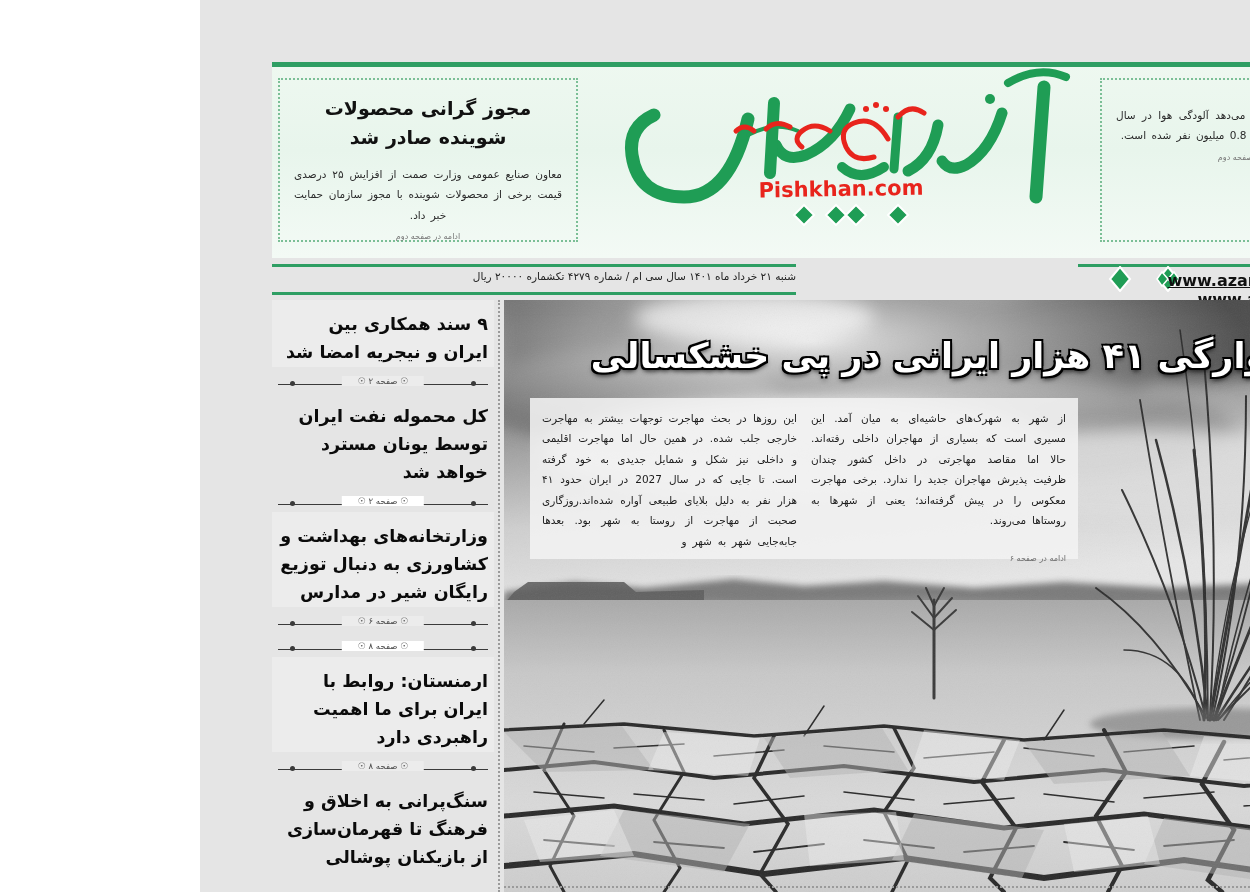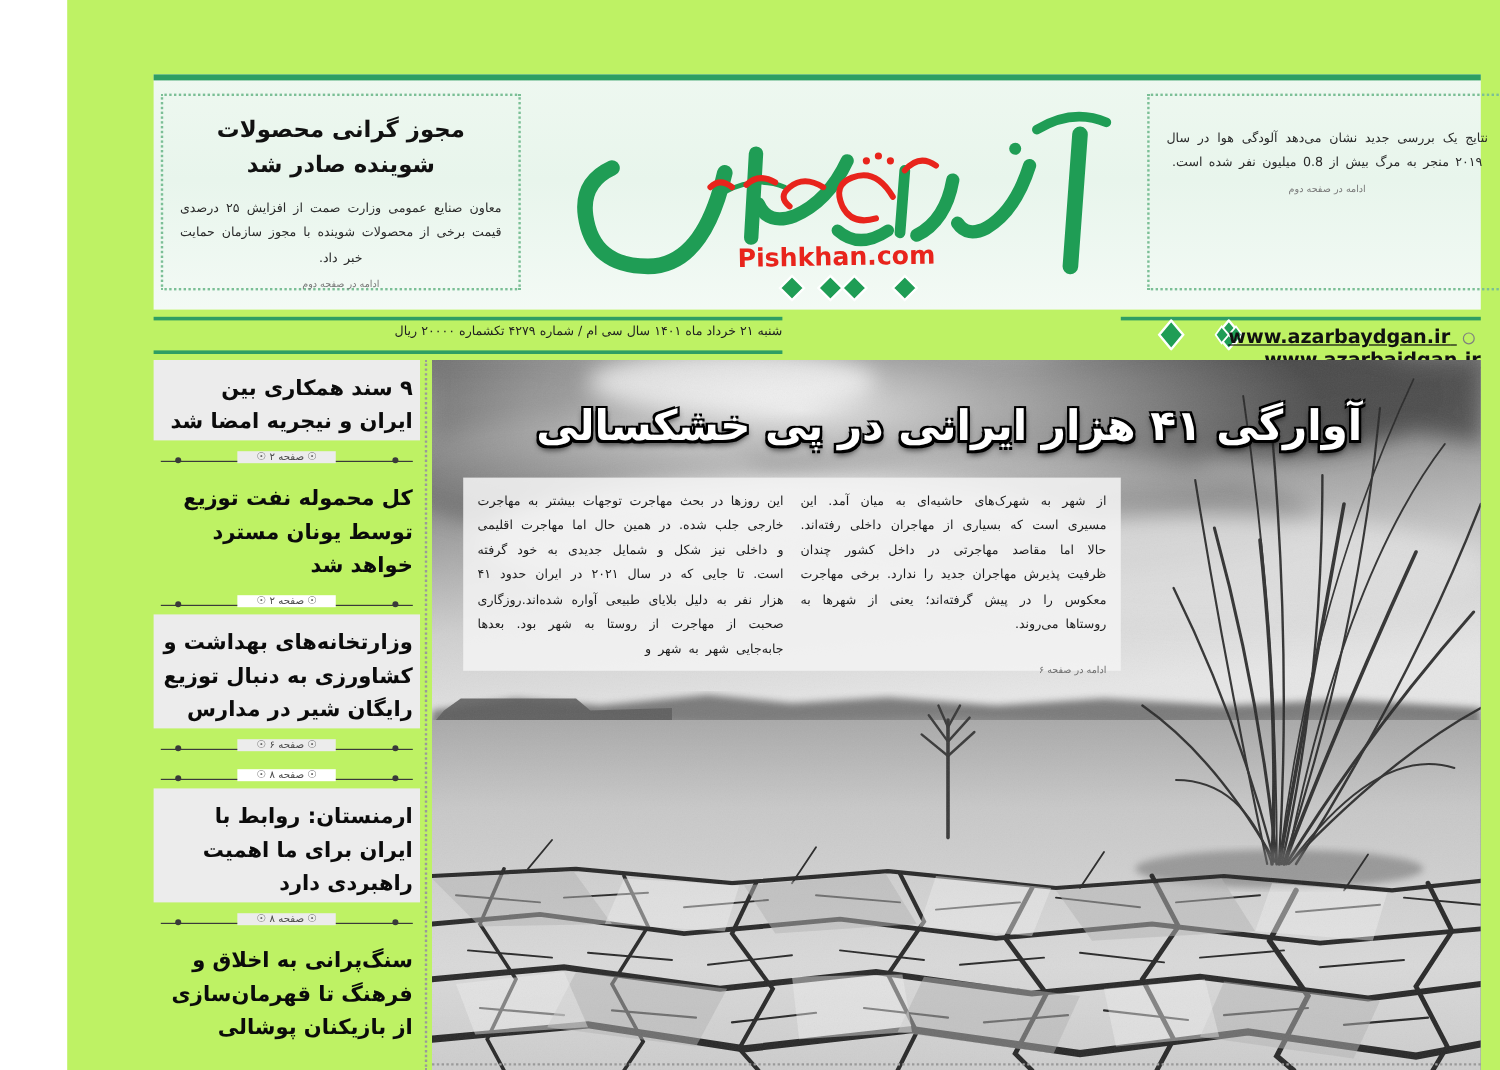--- a/index.html
+++ b/index.html
@@ -6,24 +6,24 @@
   html, body {
     margin: 0;
     padding: 0;
     background: #ffffff;
   }
   body {
     font-family: "DejaVu Sans", "Liberation Sans", sans-serif;
   }
   #page {
     position: relative;
-    width: 1194px;
+    width: 1050px;
     height: 892px;
     overflow: hidden;
-    background: #bef264;
+    background: #e5e5e5;
     margin: 0;
   }
 
   
   .masthead {
     position: absolute;
     left: 72px;
     top: 62px;
     width: 1106px;
     height: 196px;
@@ -77,21 +77,21 @@
     margin-top: 7px;
     font-size: 8px;
     color: #777;
     text-align: center;
   }
 
   
   .logo-wrap {
     position: absolute;
     left: 398px;
-    top: 72px;
+    top: 47px;
     width: 486px;
     height: 192px;
     overflow: hidden;
   }
   .logo-svg { display: block; }
   .logo-sub {
     position: absolute;
     left: 50%;
     top: 130px;
     transform: translateX(-50%) rotate(-1deg);
@@ -394,21 +394,21 @@
     </div>
     <div class="side-sep">
       <div class="line"></div>
         <div class="dot-l"></div>
         <div class="dot-r"></div>
       <div class="pg"><span class="book">☉</span>
         <span>صفحه ۲</span> <span class="book">☉</span></div>
     </div>
 
     <div class="side-item">
-      <div class="side-head">کل محموله نفت توزیع توسط یونان مسترد خواهد شد</div>
+      <div class="side-head">کل محموله نفت ایران توسط یونان مسترد خواهد شد</div>
     </div>
     <div class="side-sep">
       <div class="line"></div>
         <div class="dot-l"></div>
         <div class="dot-r"></div>
       <div class="pg"><span class="book">☉</span>
         <span>صفحه ۲</span> <span class="book">☉</span></div>
     </div>
 
     <div class="side-item shaded">
@@ -577,20 +577,20 @@
         <path d="M560 524 L644 516 L656 564 L570 572 Z"></path>
       </g>
 
       <rect x="0" y="0" width="874" height="592" filter="url(#grain)" fill="#808080" opacity="0.35"></rect>
     </svg>
 
     <div class="main-head">آوارگی ۴۱ هزار ایرانی در پی خشکسالی</div>
 
     <div class="lede">
       <div class="lede-col">از شهر به شهرک‌های حاشیه‌ای به میان آمد. این مسیری است که بسیاری از مهاجران داخلی رفته‌اند. حالا اما مقاصد مهاجرتی در داخل کشور چندان ظرفیت پذیرش مهاجران جدید را ندارد. برخی مهاجرت معکوس را در پیش گرفته‌اند؛ یعنی از شهرها به روستاها می‌روند.</div>
-      <div class="lede-col">این روزها در بحث مهاجرت توجهات بیشتر به مهاجرت خارجی جلب شده. در همین حال اما مهاجرت اقلیمی و داخلی نیز شکل و شمایل جدیدی به خود گرفته است. تا جایی که در سال ۲۰۲۱ در ایران حدود ۴۱ هزار نفر به دلیل بلایای طبیعی آواره شده‌اند.روزگاری صحبت از مهاجرت از روستا به شهر بود. بعدها جابه‌جایی شهر به شهر و</div>
+      <div class="lede-col">این روزها در بحث مهاجرت توجهات بیشتر به مهاجرت خارجی جلب شده. در همین حال اما مهاجرت اقلیمی و داخلی نیز شکل و شمایل جدیدی به خود گرفته است. تا جایی که در سال 2027 در ایران حدود ۴۱ هزار نفر به دلیل بلایای طبیعی آواره شده‌اند.روزگاری صحبت از مهاجرت از روستا به شهر بود. بعدها جابه‌جایی شهر به شهر و</div>
       <div class="lede-cont">ادامه در صفحه ۶</div>
     </div>
   </div>
 
   <div class="photo-bottom-dots"></div>
 
 </div>
 
 </body></html>

